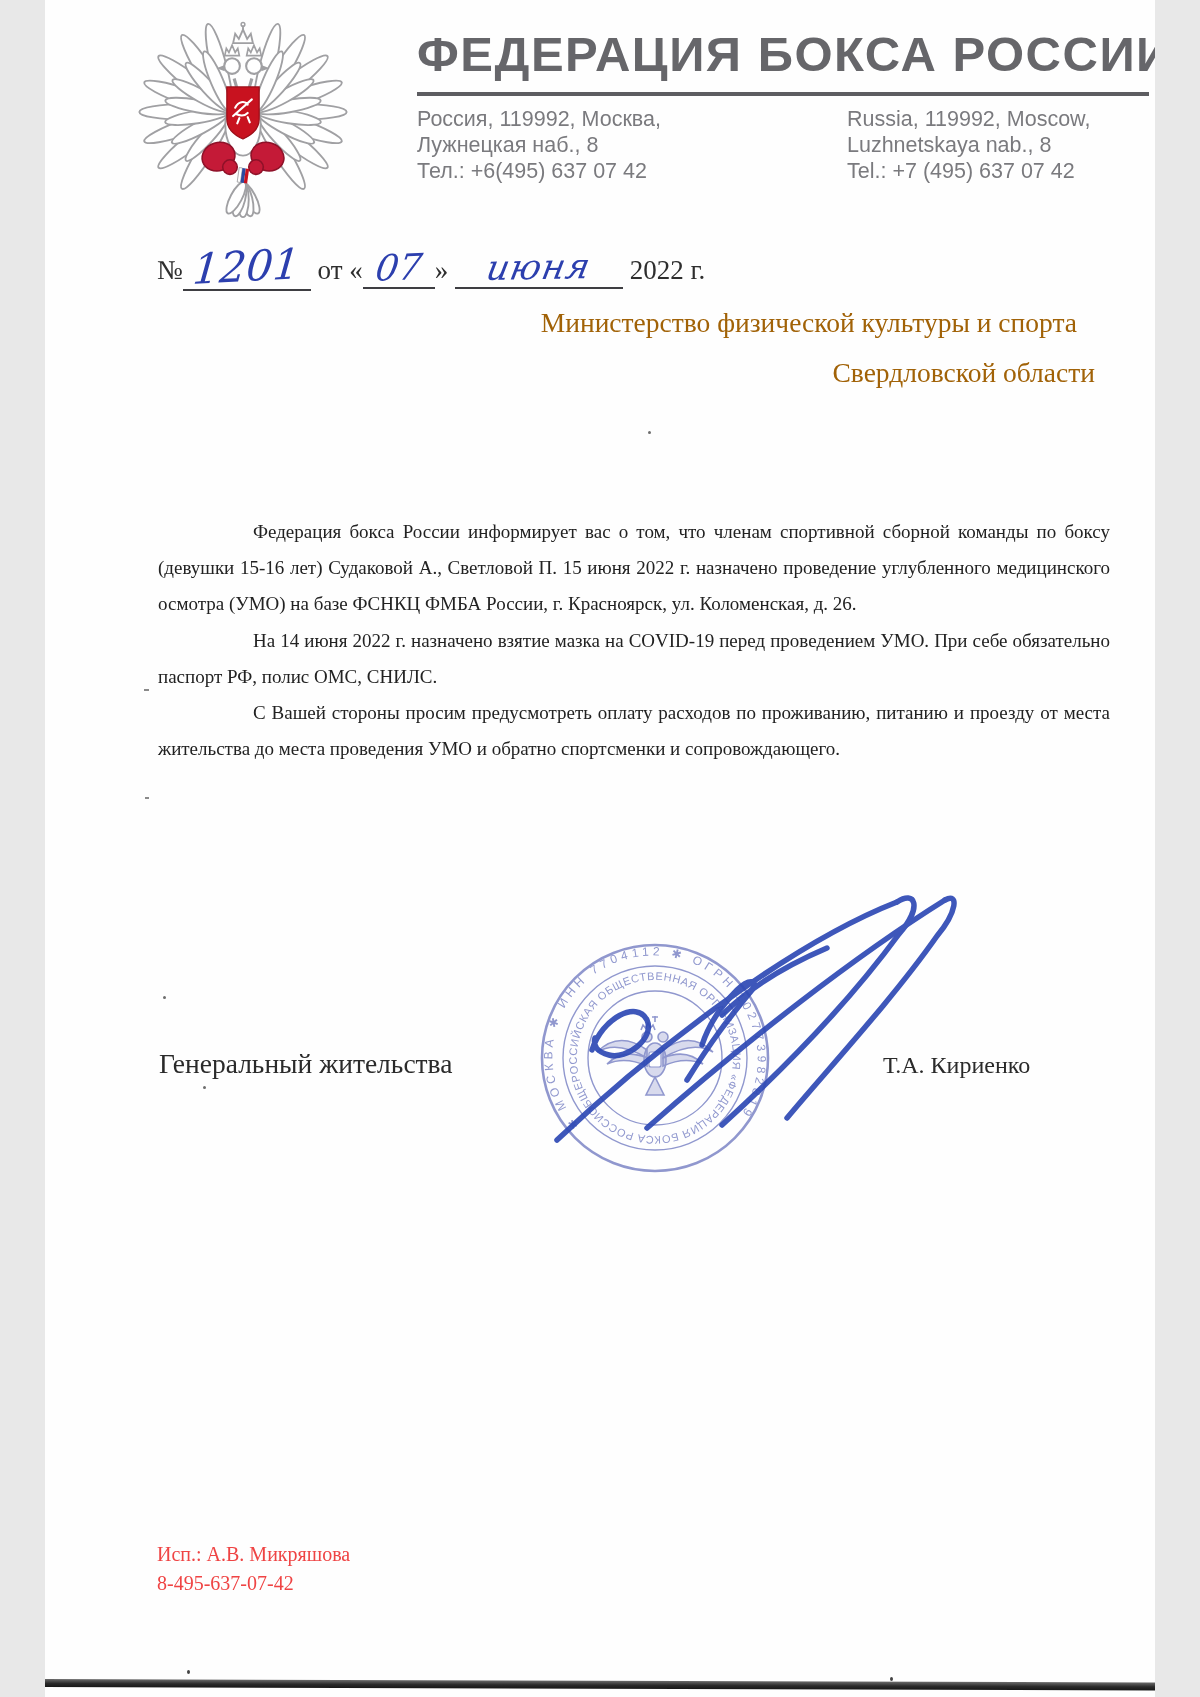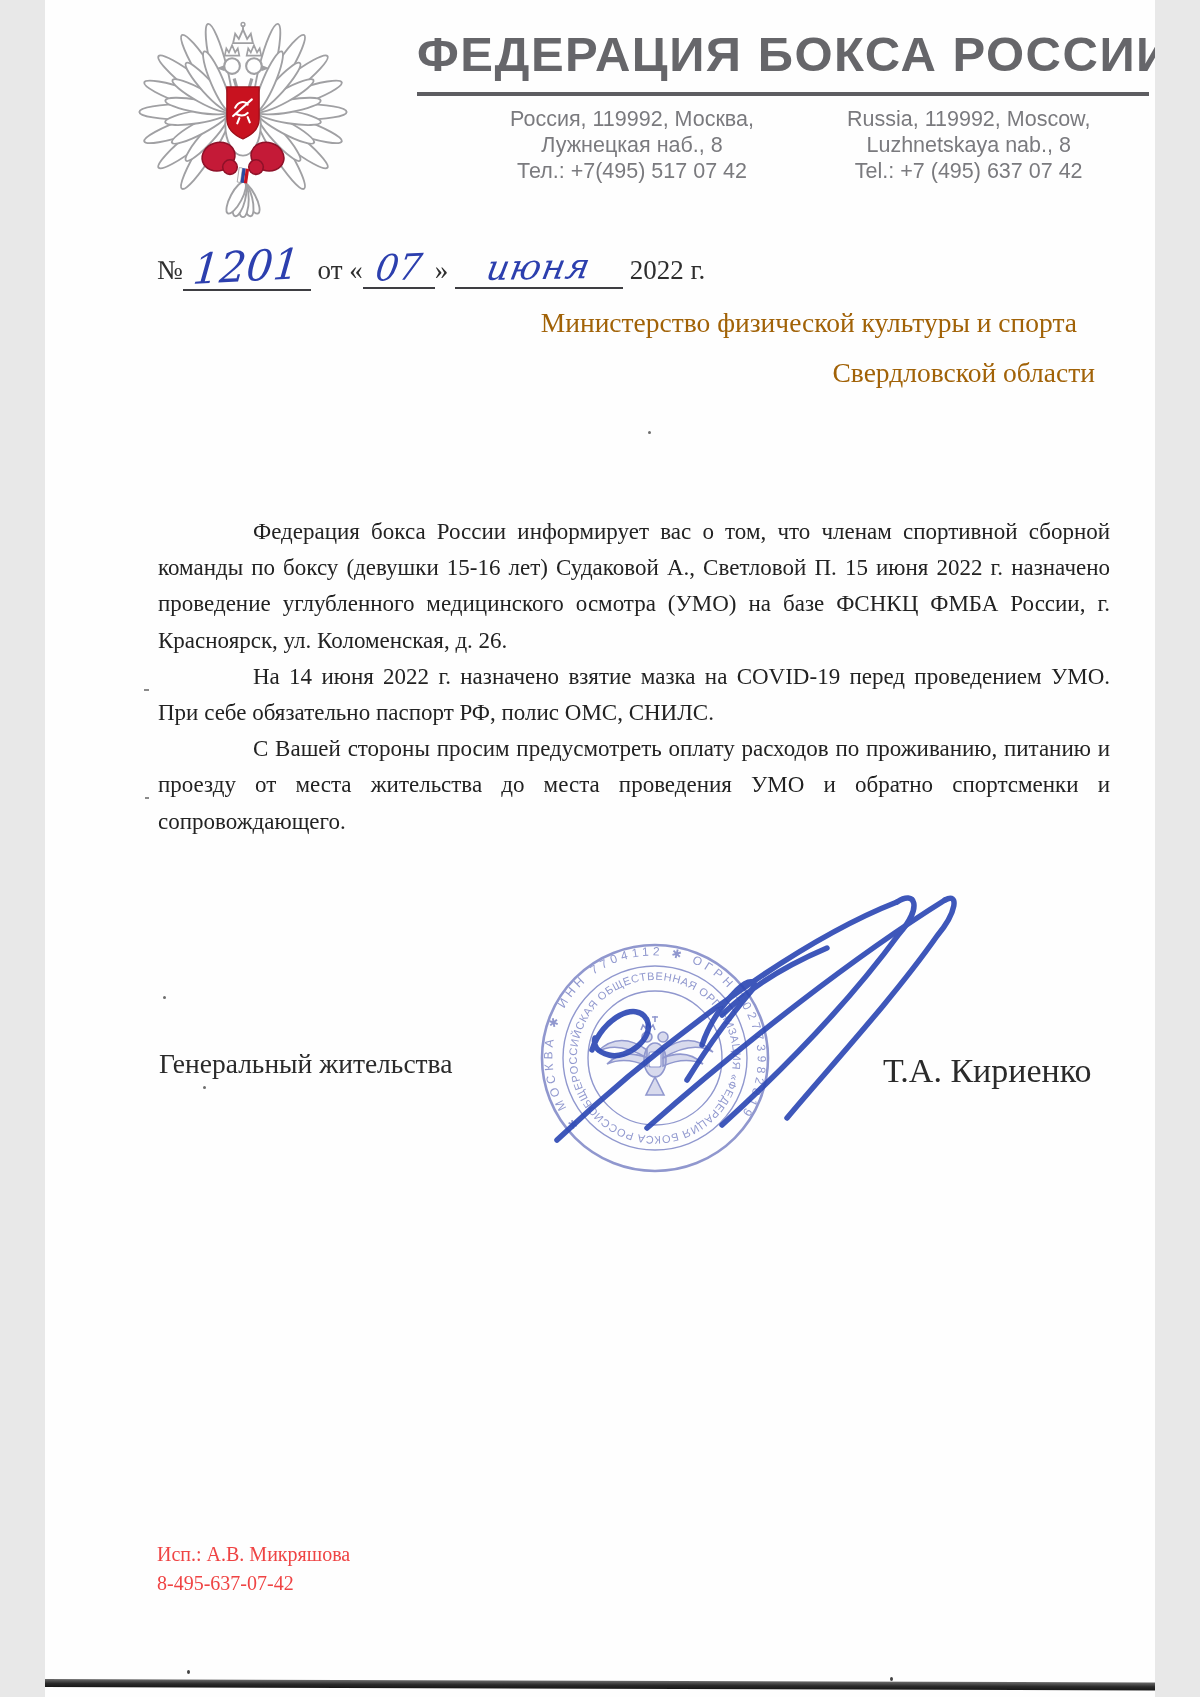--- a/index.html
+++ b/index.html
@@ -12,21 +12,21 @@
   .logo{position:absolute;left:86px;top:20px;}
   .masthead{position:absolute;left:372px;top:28px;width:736px;}
   .title-ru,.title-en{
     font-family:"Liberation Sans",sans-serif;font-weight:bold;
     color:#66666a;white-space:nowrap;
   }
   .title-ru{font-size:49px;line-height:52px;letter-spacing:1.5px;}
   .title-en{font-size:48px;line-height:50px;letter-spacing:0.5px;}
   .rule{height:4px;background:#5d5d61;margin-top:12px;width:732px;}
   .addresses{display:flex;margin-top:10px;}
-  .addr{font-family:"Liberation Sans",sans-serif;font-size:21.5px;line-height:26px;color:#7a7a7e;text-align:center;}
+  .addr{font-family:"Liberation Sans",sans-serif;font-size:21.5px;line-height:26px;color:#7a7a7e;}
   .addr-ru{width:430px;}
   .addr-en{padding-left:0;}
   
   .refline{position:absolute;left:112px;top:240px;font-size:27px;color:#2e2e2e;white-space:nowrap;}
   .blank{display:inline-block;border-bottom:2px solid #3e3e42;text-align:center;vertical-align:baseline;position:relative;}
   .blank-num{width:128px;}
   .blank-day{width:72px;}
   .blank-month{width:168px;}
   .hand{
     font-family:"DejaVu Serif",serif;font-style:italic;color:#2c3fae;
@@ -34,25 +34,25 @@
   }
   .hand-num{font-size:42px;top:2px;transform:rotate(-3deg) skewX(-8deg);}
   .hand-day{font-size:36px;top:1px;transform:rotate(-2deg) skewX(-10deg);}
   .hand-month{font-size:35px;top:0;transform:rotate(-1deg) skewX(-12deg);letter-spacing:1px;}
   
   .recipient{position:absolute;top:298px;right:78px;width:620px;text-align:right;
     font-size:27.5px;line-height:50px;color:#a16207;}
   .recipient .r2{margin-right:-18px;}
   
   .body-text{position:absolute;left:113px;top:514px;width:952px;
-    font-size:23px;line-height:36.2px;color:#222;}
+    font-size:19px;line-height:36.2px;color:#222;}
   .body-text p{margin:0;text-align:justify;text-indent:95px;}
   
   .sig-title{position:absolute;left:114px;top:1048px;font-size:27.5px;color:#2a2a2a;}
-  .sig-name{position:absolute;left:838px;top:1052px;font-size:34px;color:#2a2a2a;}
+  .sig-name{position:absolute;left:838px;top:1052px;font-size:24px;color:#2a2a2a;}
   
   .stamp{position:absolute;left:490px;top:938px;opacity:.85;z-index:2;}
   .autograph{position:absolute;left:452px;top:870px;z-index:3;}
   
   .footer{position:absolute;left:112px;top:1540px;font-size:20px;line-height:29px;color:#ef4444;}
   
   .speck{position:absolute;background:#6d6d6d;border-radius:50%;}
   .tick{position:absolute;background:#8a8a8a;}
   .bottom-bar{
     position:absolute;left:-4px;top:1679px;width:1210px;height:8px;
@@ -154,21 +154,21 @@
     </g>
   </svg>
 
   <div class="masthead">
     <div class="title-ru">ФЕДЕРАЦИЯ БОКСА РОССИИ</div>
     <div class="rule"></div>
     <div class="addresses">
       <div class="addr addr-ru">
         <div>Россия, 119992, Москва,</div>
         <div>Лужнецкая наб., 8</div>
-        <div>Тел.: +7(495) 517 07 42</div>
+        <div>Тел.: +6(495) 637 07 42</div>
       </div>
       <div class="addr addr-en">
         <div>Russia, 119992, Moscow,</div>
         <div>Luzhnetskaya nab., 8</div>
         <div>Tel.: +7 (495) 637 07 42</div>
       </div>
     </div>
   </div>
 
   <div class="refline">

